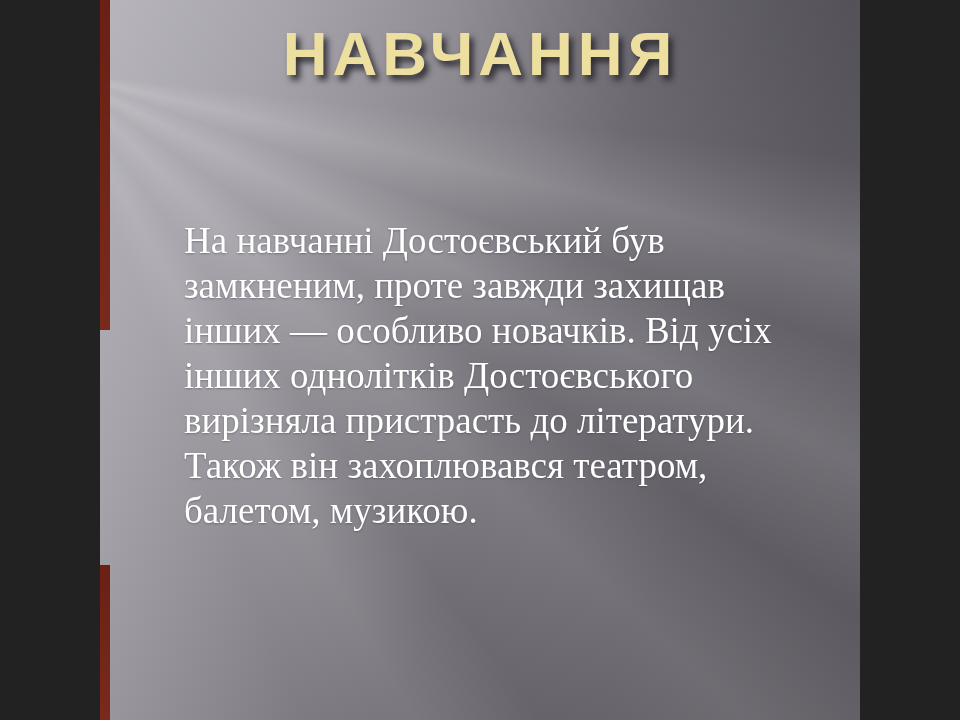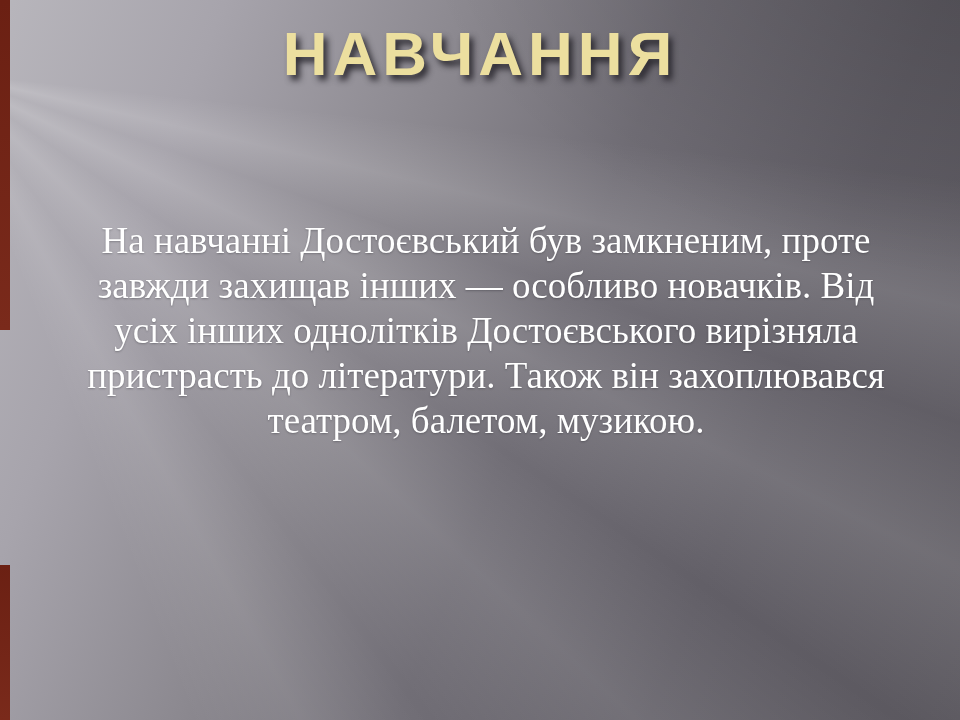--- a/index.html
+++ b/index.html
@@ -2,21 +2,21 @@
 <html><head>
 <meta charset="utf-8">
 <style>
   html, body {
     margin: 0;
     padding: 0;
     background: #222;
   }
   .slide {
     position: relative;
-    width: 960px;
+    width: 760px;
     height: 720px;
     margin: 0 auto;
     overflow: hidden;
     background:
       radial-gradient(120% 90% at 110% -10%, rgba(0,0,0,0.22) 0%, rgba(0,0,0,0) 55%),
       conic-gradient(from 96deg at -6% 10%,
         rgba(255,255,255,0.00) 0deg,
         rgba(255,255,255,0.14) 7deg,
         rgba(255,255,255,0.02) 13deg,
         rgba(255,255,255,0.13) 20deg,
@@ -55,21 +55,20 @@
     font-weight: 600;
     letter-spacing: 5px;
     color: #ecdf9f;
     text-shadow: 4px 5px 6px rgba(38, 36, 42, 0.9);
   }
   .body-text {
     position: absolute;
     top: 218px;
     left: 84px;
     right: 72px;
-    text-align: center;
     color: #ffffff;
     font-size: 37px;
     line-height: 45px;
     text-shadow: 0 1px 2px rgba(40,40,45,0.35);
   }
   .body-text p {
     margin: 0 0 10px 0;
   }
 </style>
 </head>

